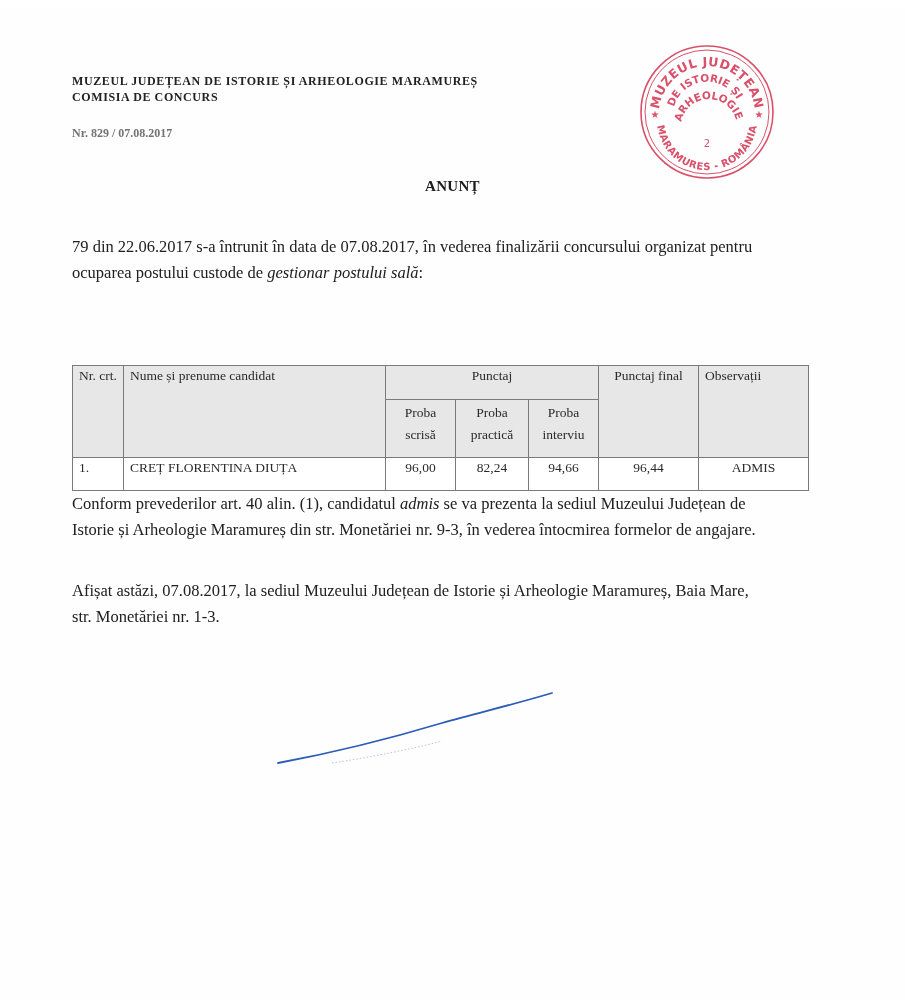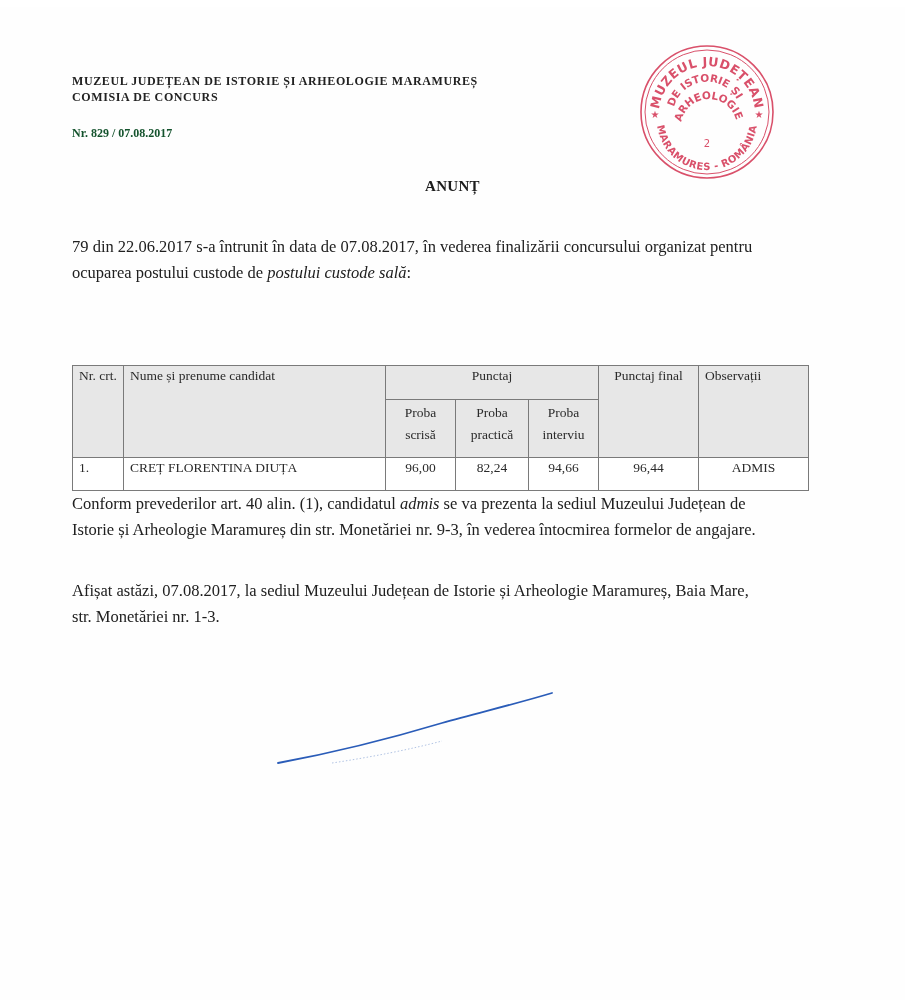--- a/index.html
+++ b/index.html
@@ -31,21 +31,21 @@
       letter-spacing: 0.6px;
       color: #222;
     }
     .header .line { display: block; white-space: nowrap; }
     .regno {
       position: absolute;
       left: 72px;
       top: 119px;
       font-weight: bold;
       font-size: 12px;
-      color: #14532d;
+      color: #737373;
     }
     .stamp {
       position: absolute;
       left: 637px;
       top: 35px;
       width: 140px;
       height: 140px;
     }
     .title {
       position: absolute;
@@ -154,21 +154,21 @@
       <text x="70" y="105" font-size="10" text-anchor="middle" font-weight="normal">2</text>
       <text x="18" y="76" font-size="10" text-anchor="middle">★</text>
       <text x="122" y="76" font-size="10" text-anchor="middle">★</text>
     </g>
   </svg>
 
   <div class="title">ANUNȚ</div>
 
   <div class="para para1">
     <span class="ln">79 din  22.06.2017 s-a întrunit în data de  07.08.2017, în vederea finalizării concursului organizat pentru</span>
-    <span class="ln"><span>ocuparea postului custode de </span><i>postului custode sală</i><span>:</span></span>
+    <span class="ln"><span>ocuparea postului custode de </span><i>gestionar postului sală</i><span>:</span></span>
   </div>
 
   <div class="table-wrap">
     <table class="results">
       <colgroup>
         <col style="width:51px">
         <col style="width:262px">
         <col style="width:70px">
         <col style="width:73px">
         <col style="width:70px">

